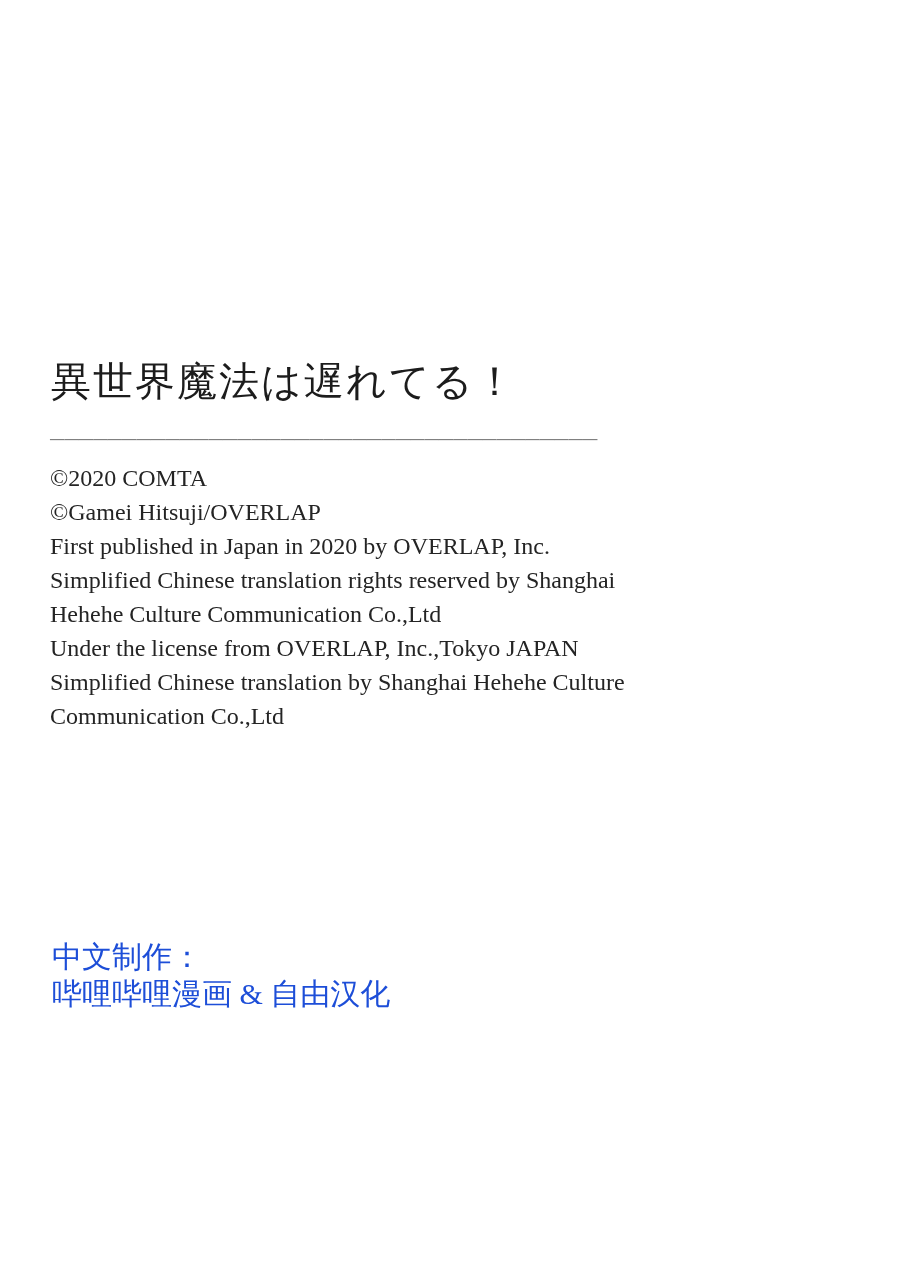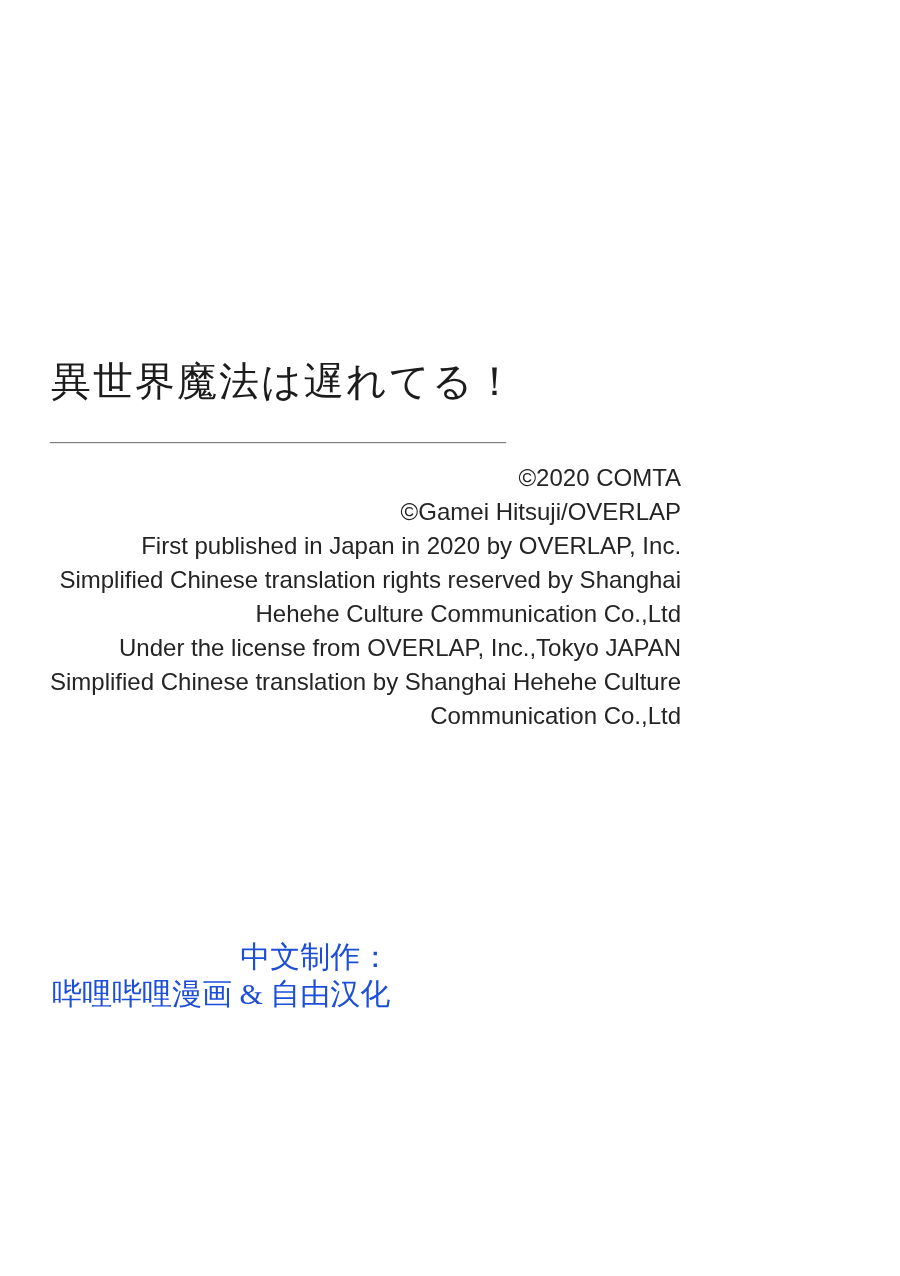--- a/index.html
+++ b/index.html
@@ -6,48 +6,47 @@
     margin: 0;
     padding: 0;
     background: #ffffff;
   }
   .page {
     position: relative;
     width: 900px;
     height: 1008px;
     background: #ffffff;
     overflow: hidden;
-    text-align: right;
   }
   .title {
     position: absolute;
     left: 51px;
     top: 356px;
     font-family: "Liberation Serif", "DejaVu Serif", serif;
     font-size: 40px;
     line-height: 52px;
     letter-spacing: 2px;
     color: #1c1c1c;
     white-space: nowrap;
   }
   .rule {
     position: absolute;
     left: 50px;
     top: 420px;
-    font-family: Liberation Serif, serif;
+    font-family: Liberation Mono, monospace;
     font-size: 24px;
     line-height: 24px;
     color: #7d7d7d;
     white-space: nowrap;
   }
   .copyright {
     position: absolute;
     left: 50px;
     top: 461px;
-    font-family: Liberation Sans, sans-serif;
+    font-family: Liberation Serif, serif;
     font-size: 24px;
     line-height: 34px;
     color: #242424;
     white-space: pre-line;
   }
   .credits {
     position: absolute;
     left: 52px;
     top: 938px;
     font-family: "Liberation Serif", "DejaVu Serif", serif;

